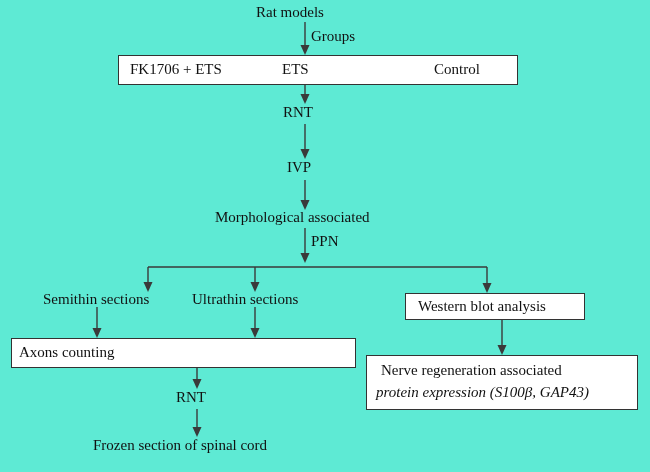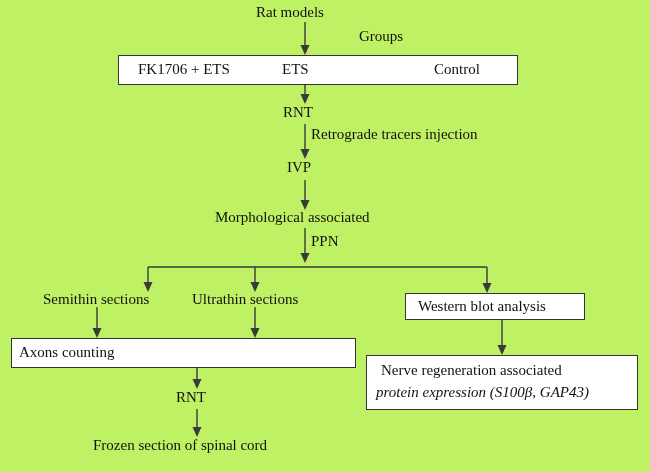--- a/index.html
+++ b/index.html
@@ -4,21 +4,21 @@
 <style>
   html, body {
     margin: 0;
     padding: 0;
     background: #ffffff;
   }
   #flowchart-root {
     position: relative;
     width: 650px;
     height: 472px;
-    background: #bef264;
+    background: #5eead4;
     font-family: "Liberation Serif", "DejaVu Serif", serif;
     color: #111111;
     overflow: hidden;
   }
   .node-text {
     position: absolute;
     white-space: nowrap;
     font-size: 15px;
     line-height: 1.15;
     color: #111111;
@@ -109,42 +109,41 @@
 
     <line x1="197" y1="409" x2="197" y2="430"></line>
     <polygon points="197,437 192.5,427 201.5,427"></polygon>
 
     <line x1="502" y1="320" x2="502" y2="348"></line>
     <polygon points="502,355 497.5,345 506.5,345"></polygon>
   </svg>
 
   <div class="node-text" style="left:256px; top:4px;">Rat   models</div>
 
-  <div class="edge-label" style="left:311px; top:28px;margin-left:48px;">Groups</div>
+  <div class="edge-label" style="left:311px; top:28px;">Groups</div>
 
   <div class="node-text" style="left:283px; top:104px;">RNT</div>
 
-  <div class="edge-label" style="left:311px; top:126px;">Retrograde tracers injection</div>
 
   <div class="node-text" style="left:287px; top:159px;">IVP</div>
 
   <div class="node-text" style="left:215px; top:209px;">Morphological associated</div>
 
   <div class="edge-label" style="left:311px; top:233px;">PPN</div>
 
   <div class="node-text" style="left:192px; top:291px;">Ultrathin sections</div>
 
   <div class="node-text" style="left:43px; top:291px;">Semithin sections</div>
 
   <div class="node-text" style="left:176px; top:389px;">RNT</div>
 
   <div class="node-text" style="left:93px; top:437px;">Frozen section of spinal cord</div>
 
   <div class="box" style="left:118px; top:55px; width:400px; height:30px;"></div>
-  <div class="box-label" style="left:130px; top:61px;margin-left:8px;">FK1706 + ETS</div>
+  <div class="box-label" style="left:130px; top:61px;">FK1706 + ETS</div>
   <div class="box-label" style="left:282px; top:61px;">ETS</div>
   <div class="box-label" style="left:434px; top:61px;">Control</div>
 
   <div class="box" style="left:405px; top:293px; width:180px; height:27px;"></div>
   <div class="box-label" style="left:418px; top:298px;">Western blot analysis</div>
 
   <div class="box" style="left:11px; top:338px; width:345px; height:30px;"></div>
   <div class="box-label" style="left:19px; top:344px;">Axons counting</div>
 
   <div class="box" style="left:366px; top:355px; width:272px; height:55px;"></div>

